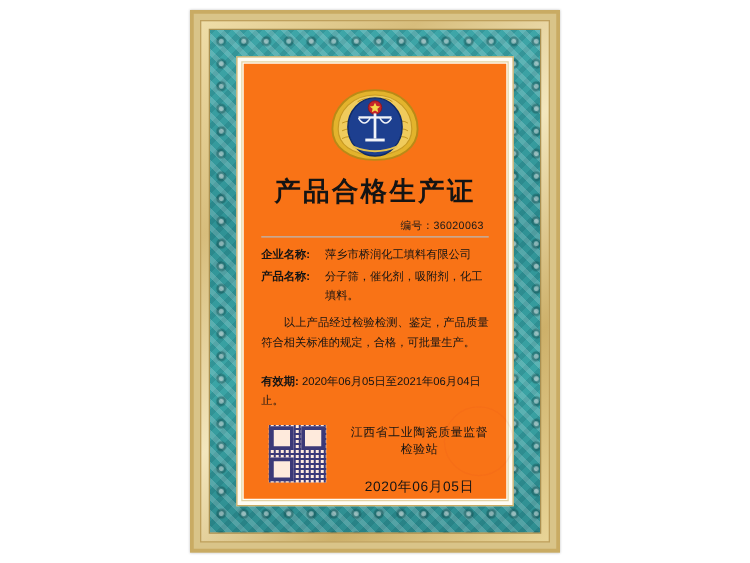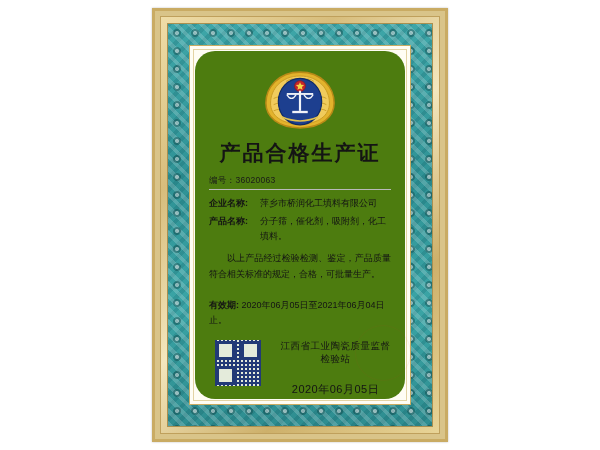--- a/index.html
+++ b/index.html
@@ -91,25 +91,24 @@
     box-sizing: border-box;
   }
 
   
   .paper {
     position: absolute;
     left: 40px;
     top: 40px;
     right: 40px;
     bottom: 40px;
-    background: #4d7c0f;
+    background: #f97316;
     box-sizing: border-box;
     padding: 8px 14px;
     color: #1a1a1a;
-    border-radius: 20px;
   }
 
   
   .emblem-wrap {
     position: relative;
     height: 64px;
     margin-top: 10px;
   }
   .emblem {
     position: absolute;
@@ -125,20 +124,21 @@
     text-align: center;
     font-family: "DejaVu Serif", "Liberation Serif", serif;
     font-size: 21px;
     font-weight: bold;
     letter-spacing: 2px;
     color: #141414;
     margin-top: 6px;
   }
 
   .serial {
+    text-align: right;
     font-size: 8.5px;
     color: #1a1a1a;
     margin-top: 8px;
     padding-right: 4px;
     letter-spacing: 0.3px;
   }
 
   .rule {
     height: 1px;
     background: #b9b9b9;

